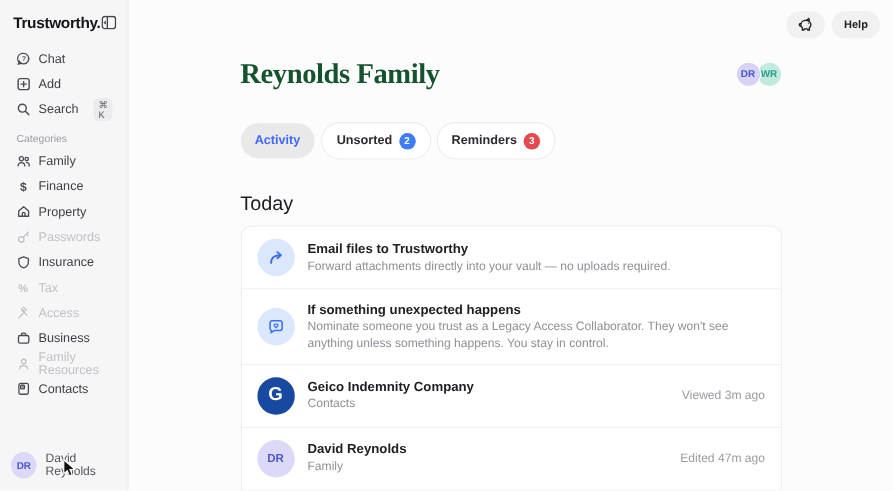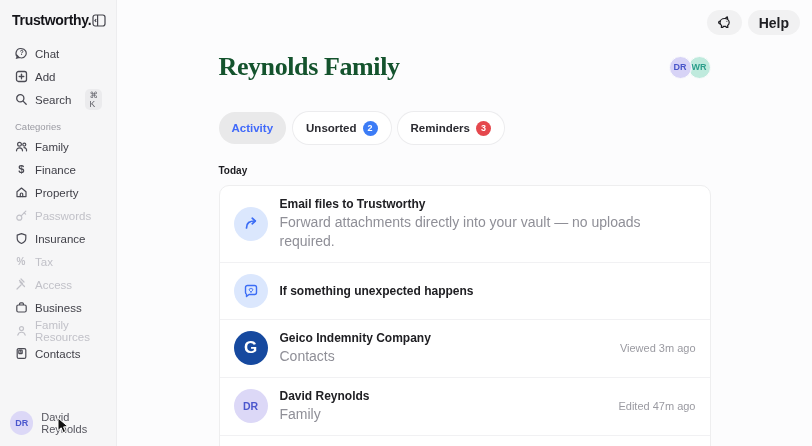--- a/index.html
+++ b/index.html
@@ -48,21 +48,21 @@
     width:24px; height:24px; border-radius:50%; background:#dcd8f7;
     color:#4b57cd; font-size:9px; font-weight:700;
     display:flex; align-items:center; justify-content:center;
   }
   .user-name { font-size:11px; color:#55555e; }
   
   .topbar { position:absolute; top:10px; right:12px; display:flex; gap:6px; }
   .pill-btn {
     height:25px; min-width:34px; padding:0 11px; border-radius:999px;
     background:#f1f1f2; display:flex; align-items:center; justify-content:center;
-    font-size:14px; font-weight:600; color:#202024; cursor:pointer;
+    font-size:10px; font-weight:600; color:#202024; cursor:pointer;
   }
   .pill-btn.icon-only { padding:0 9px; }
   
   .main { position:absolute; left:117px; right:0; top:0; bottom:0; }
   .content { width:492px; margin:0 auto; padding-top:52px; }
   .head-row { display:flex; align-items:center; justify-content:space-between; }
   .page-title {
     font-family:Liberation Serif, serif;
     font-size:26px; font-weight:600; letter-spacing:-0.4px; color:#14532d;
   }
@@ -82,21 +82,21 @@
     font-size:11.5px; font-weight:600; color:#2b2b31;
     background:#ffffff; box-shadow:0 0 0 1px #ececee; cursor:pointer;
   }
   .tab.active { background:#e9e9ea; box-shadow:none; color:#4069fa; }
   .tab-badge {
     width:15px; height:15px; border-radius:50%; color:#fff;
     font-size:9px; font-weight:700; display:flex; align-items:center; justify-content:center;
   }
   .tab-badge.blue { background:#3c7cf6; }
   .tab-badge.red { background:#e5484d; }
-  .section-label { margin-top:21px; font-size:10px; font-weight:700; color:#1b1b20; }
+  .section-label { margin-top:31px; font-size:18px; font-weight:400; color:#1b1b20; }
   .card {
     margin-top:9px; background:#fff; border:1px solid #eeeeef; border-radius:10px;
     overflow:hidden;
   }
   .row {
     display:flex; align-items:center; gap:12px; padding:11px 14px; cursor:pointer;
   }
   .row + .row { border-top:1px solid #f1f1f3; }
   .row-icon {
     width:34px; height:34px; border-radius:50%; flex:0 0 auto;
@@ -110,21 +110,21 @@
     background:radial-gradient(circle at 35% 30%, #e9e9eb, #bcbcc1 65%, #9b9ba1);
     position:relative;
   }
   .row-icon.doc-thumb::after{
     content:""; position:absolute; inset:8px 7px;
     background:repeating-linear-gradient(0deg, rgba(90,90,96,.35) 0 1px, transparent 1px 4px);
     opacity:.55; border-radius:2px;
   }
   .row-text { flex:1; min-width:0; }
   .row-title { font-size:12px; font-weight:700; color:#202024; }
-  .row-sub { font-size:14px; color:#8f8f97; margin-top:2px; line-height:1.35; max-width:395px; }
+  .row-sub { font-size:11px; color:#8f8f97; margin-top:2px; line-height:1.35; max-width:395px; }
   .row-meta { font-size:11px; color:#9a9aa1; white-space:nowrap; align-self:center; }
   
   .cursor { position:absolute; left:57px; top:417px; z-index:50; pointer-events:none; }
 </style>
 </head>
 <body>
 
 <aside class="sidebar">
   <div class="logo-row">
     <span class="logo">Trustworthy.</span>
@@ -298,20 +298,21 @@
 
       <div class="row">
         <span class="row-icon bluebg">
           <svg width="16" height="16" viewBox="0 0 16 16" fill="none" stroke="#3c6df5" stroke-width="1.4" stroke-linecap="round" stroke-linejoin="round">
             <path d="M2.5 4.5 a2 2 0 0 1 2 -2 h7 a2 2 0 0 1 2 2 v5 a2 2 0 0 1 -2 2 h-5.5 L3.5 13.5 v-2.2 a2 2 0 0 1 -1 -1.8 Z"></path>
             <path d="M8 9 C6.6 7.9 5.9 7 6.3 6.1 a1 1 0 0 1 1.7 -.1 a1 1 0 0 1 1.7 .1 C10.1 7 9.4 7.9 8 9 Z" stroke-width="1"></path>
           </svg>
         </span>
         <div class="row-text">
           <div class="row-title">If something unexpected happens</div>
+          <div class="row-sub">Nominate someone you trust as a Legacy Access Collaborator. They won't see anything unless something happens. You stay in control.</div>
         </div>
       </div>
 
       <div class="row">
         <span class="row-icon geico">
           <span class="geico-g">G</span>
         </span>
         <div class="row-text">
           <div class="row-title">Geico Indemnity Company</div>
           <div class="row-sub">Contacts</div>

